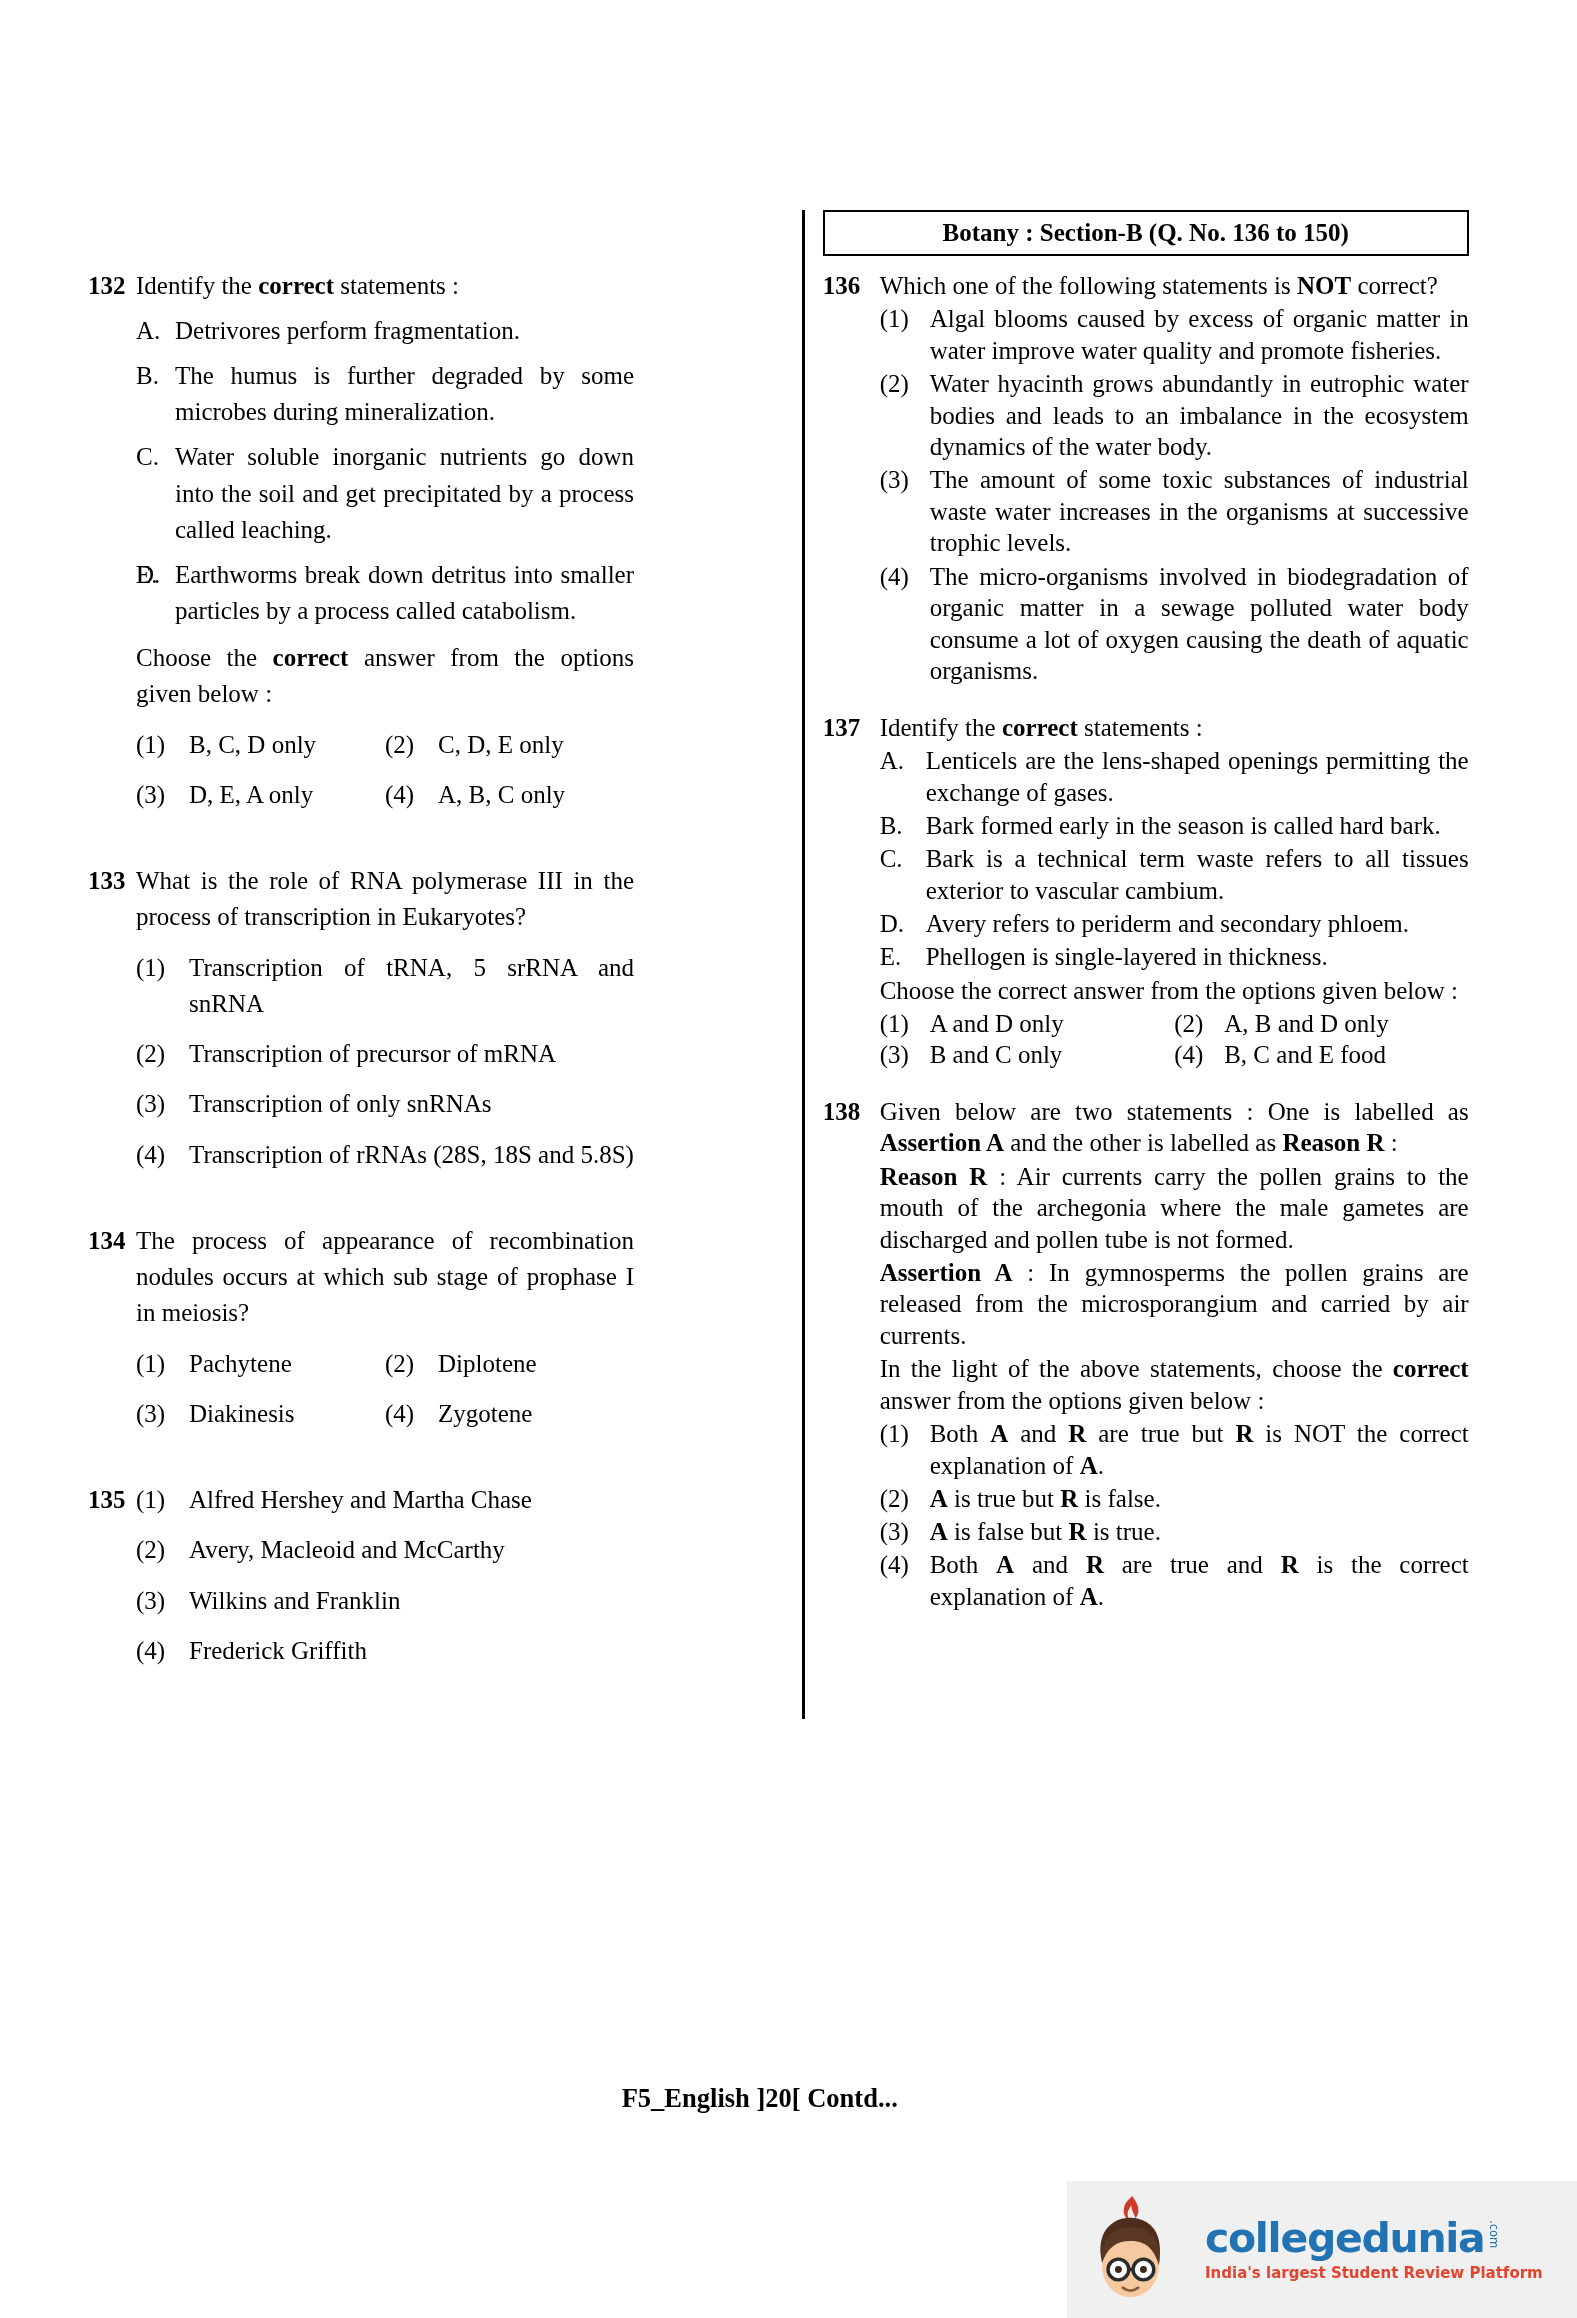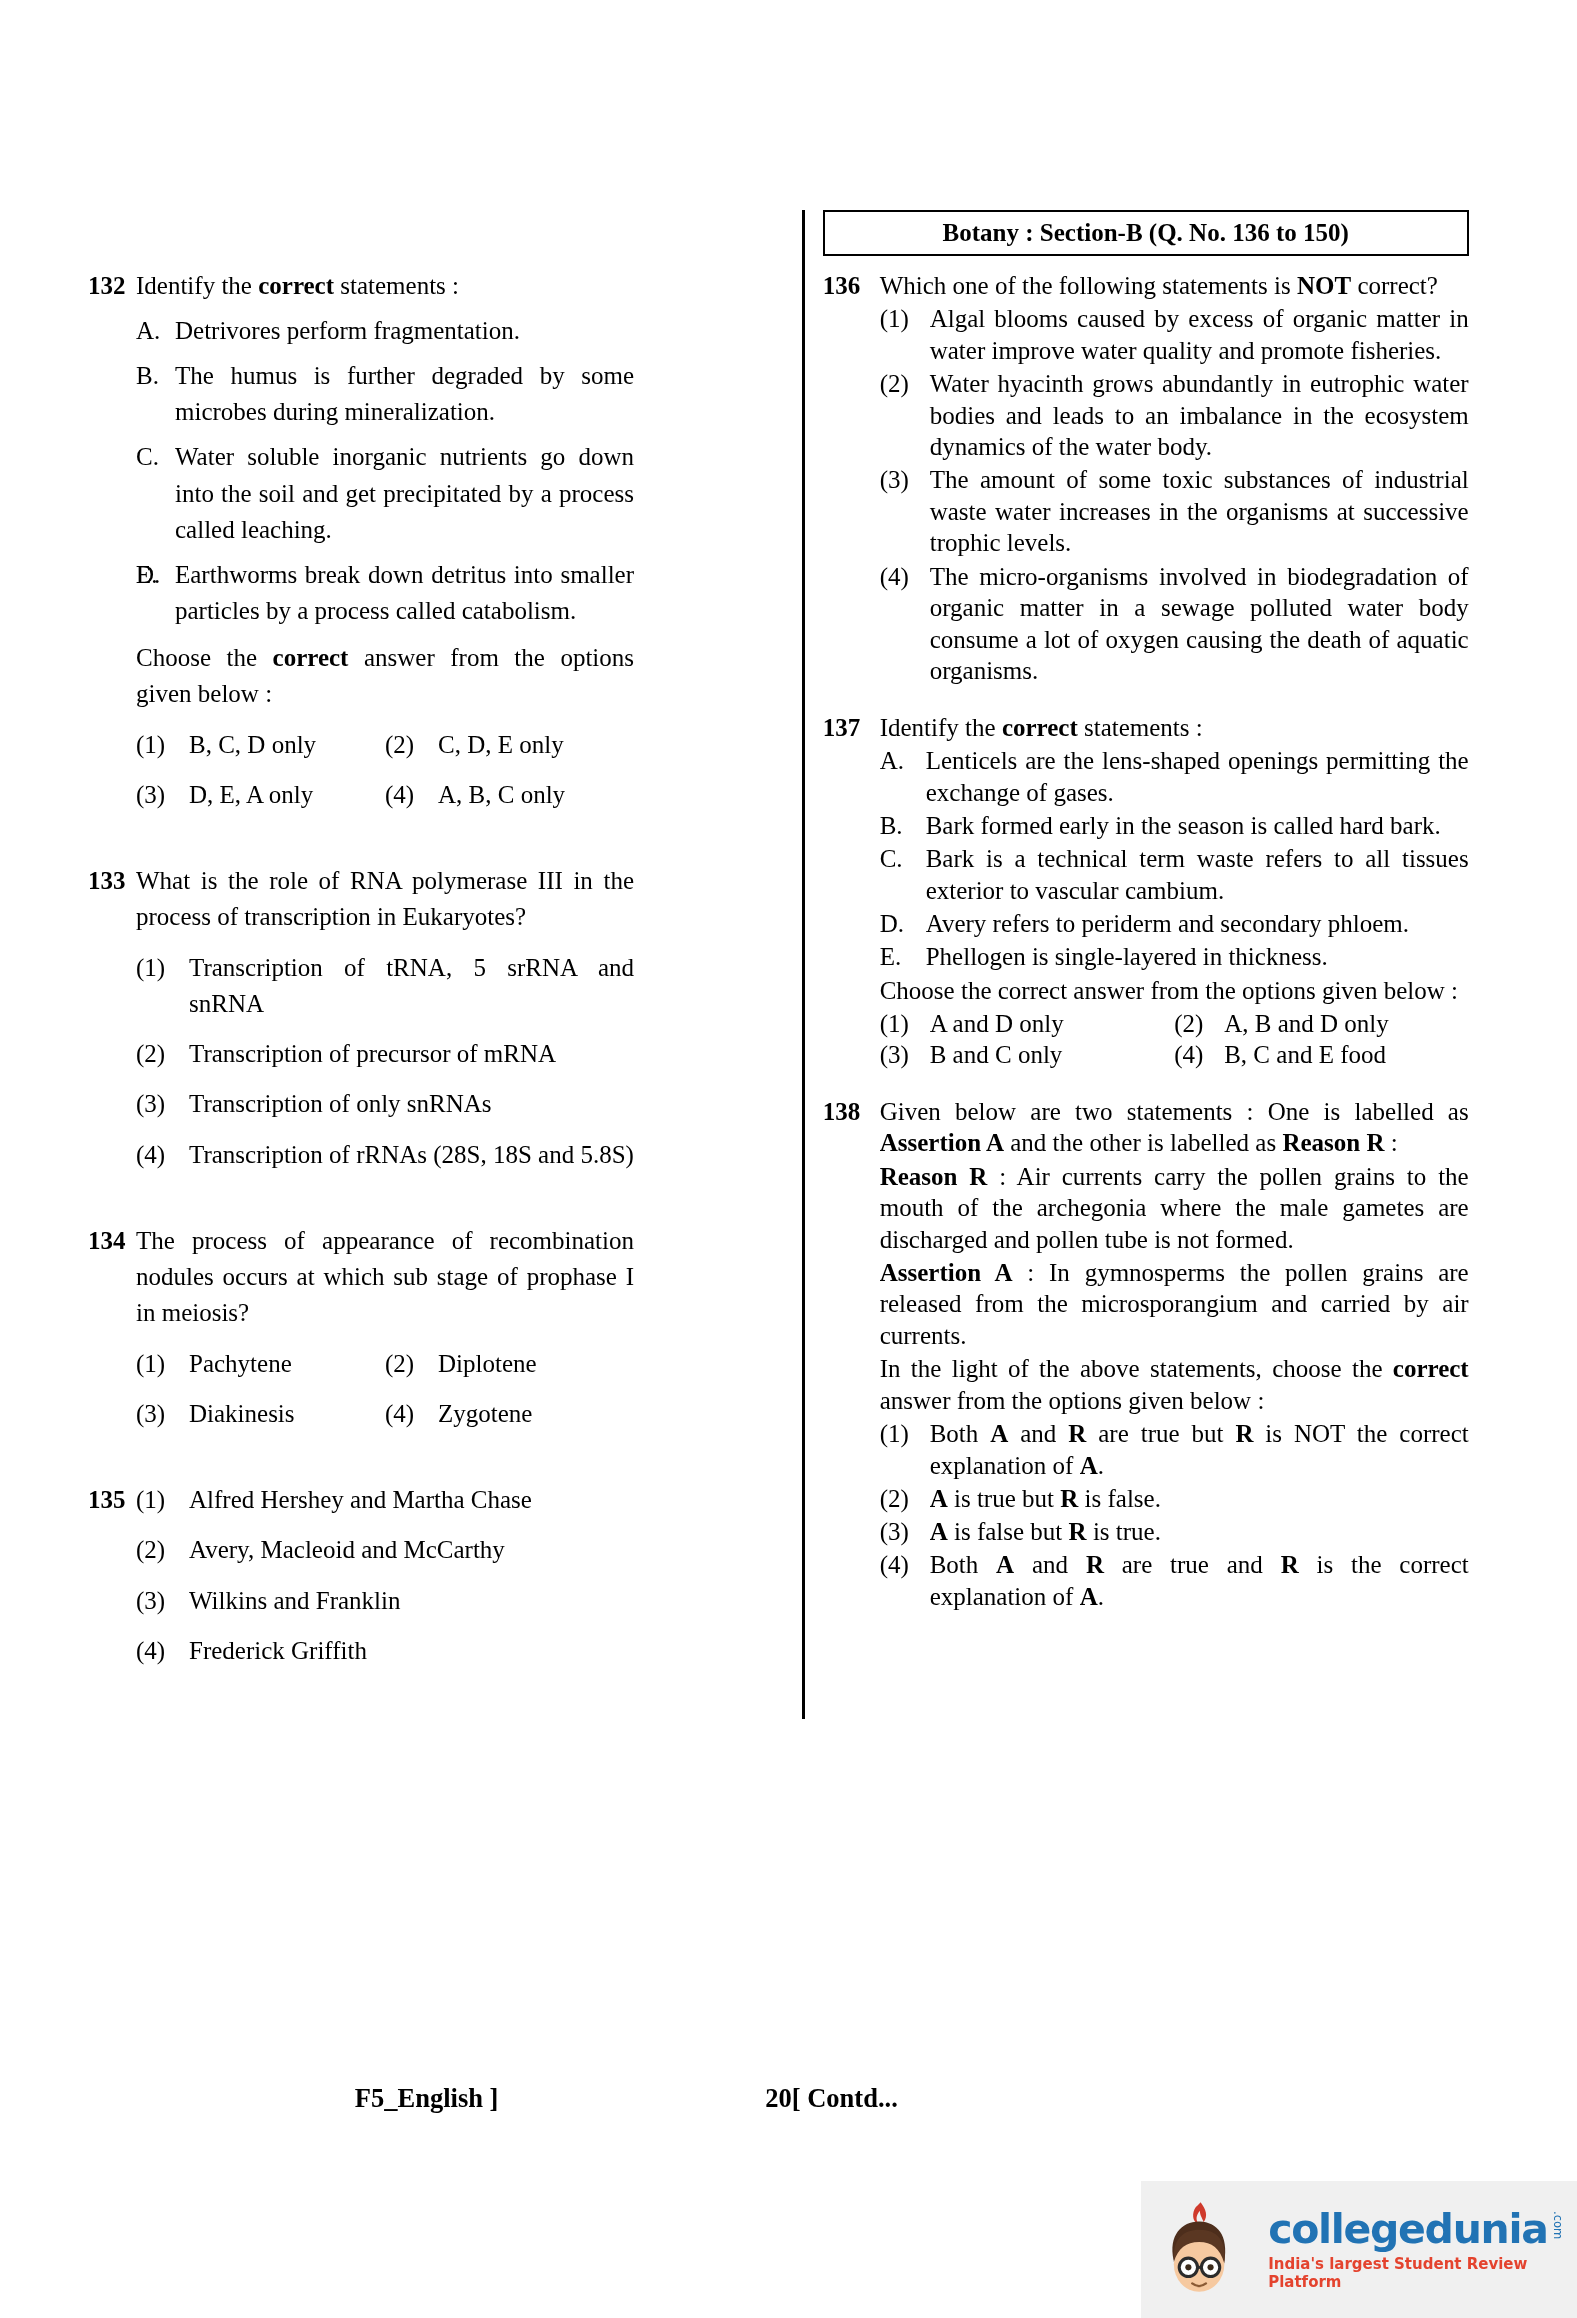--- a/index.html
+++ b/index.html
@@ -43,26 +43,26 @@
   .col-right .q-stem { margin-bottom:1.8px; }
   .col-right .statement { padding-left:46px; margin-bottom:1.8px; }
   .col-right .option { padding-left:50px; margin:1.8px 0; }
   .col-right .q-para { margin:1.8px 0; }
   .col-right .optrow .option { margin:0; }
 
   .footer {
     position:absolute; left:88px; top:2083px; width:1381px;
     display:flex; align-items:baseline; font-weight:700; font-size:26.5px;
   }
-  .f-left { flex:1; text-align:center; }
+  .f-left { flex:1; text-align:right; }
   .f-center { flex:0 0 auto; }
   .f-right { flex:1; }
 
   .branding {
-    position:absolute; right:0; bottom:0; width:437px; height:138px; background:#f0f0f0;
+    position:absolute; right:0; bottom:0; width:511px; height:138px; background:#f0f0f0;
     display:flex; align-items:center; gap:27px; padding:7px 10.6px 7px 16px;
   }
   .brand-text { display:flex; flex-direction:column; }
   .brand-row { display:flex; align-items:flex-start; }
   .brand-name {
     font-family:"DejaVu Sans","Liberation Sans",sans-serif; font-weight:700;
     font-size:41px; color:#2173b4; line-height:1; letter-spacing:-1.3px;
   }
   .brand-suffix {
     font-family:"DejaVu Sans","Liberation Sans",sans-serif; font-size:11.5px;

